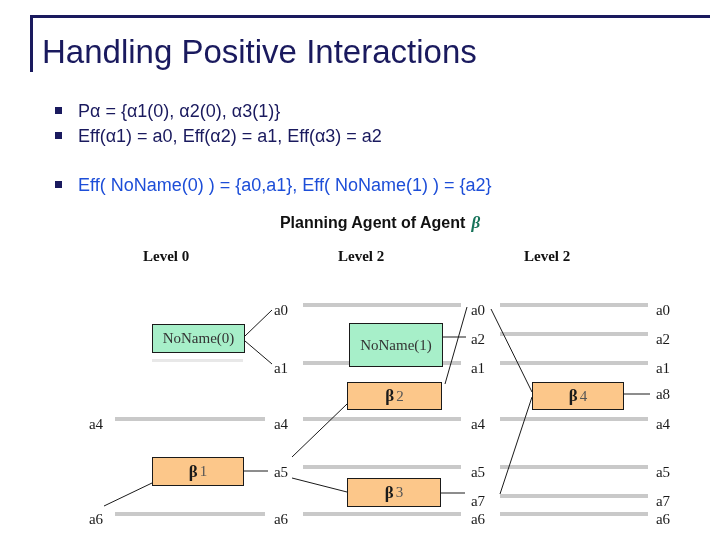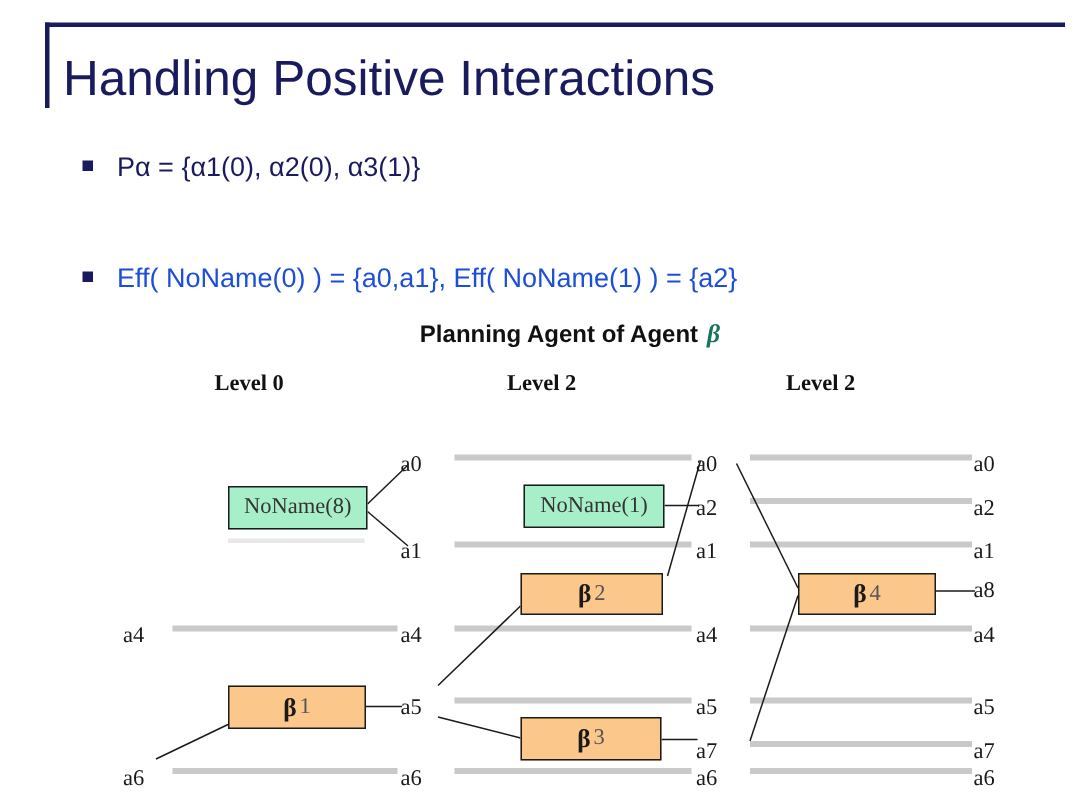--- a/index.html
+++ b/index.html
@@ -25,21 +25,21 @@
     font-size:16px;font-weight:bold;color:#111;}
   .gcaption .beta{margin-left:6px;font-family:"Liberation Serif",serif;font-style:italic;
     color:#17735a;font-size:17px;}
   
   .lvl{position:absolute;top:248px;width:80px;
     font-family:"Liberation Serif",serif;font-weight:bold;font-size:15px;color:#111;}
   
   .pline{position:absolute;height:4px;background:#c9c9c9;}
   .pline.faint{background:#e8e8e8;height:3px;}
   
-  .plabel{position:absolute;width:28px;text-align:left;
+  .plabel{position:absolute;width:28px;text-align:center;
     font-family:"Liberation Serif",serif;font-size:15px;line-height:18px;color:#1a1a1a;}
   
   .gbox{position:absolute;border:1px solid #1a1a1a;box-sizing:border-box;
     display:flex;align-items:center;justify-content:center;
     font-family:"Liberation Serif",serif;font-size:15px;color:#333;}
   .gbox.green{background:#a7efc9;}
   .gbox.orange{background:#fcc78a;}
   .bsym{font-weight:bold;font-size:17px;color:#1a1a1a;}
   .bnum{font-size:15px;color:#555;margin-left:2px;}
   .edges{position:absolute;left:0;top:0;pointer-events:none;}
@@ -49,20 +49,24 @@
 
 <div class="slide">
 
   <div class="hline"></div>
   <div class="vline"></div>
   <h1 class="title">Handling Positive Interactions</h1>
 
   <div class="bullet" style="top:100px">
     <span class="sq"></span>
     <span class="btext">Pα = {α1(0), α2(0), α3(1)}</span>
+  </div>
+  <div class="bullet" style="top:125px">
+    <span class="sq"></span>
+    <span class="btext">Eff(α1) = a0, Eff(α2) = a1, Eff(α3) = a2</span>
   </div>
   <div class="bullet blue" style="top:174px">
     <span class="sq"></span>
     <span class="btext">Eff( NoName(0) ) = {a0,a1}, Eff( NoName(1) ) = {a2}</span>
   </div>
 
   <div class="gcaption">
     <span>Planning Agent of Agent</span><span class="beta">β</span>
   </div>
 
@@ -122,22 +126,22 @@
     <line x1="347" y1="404" x2="292" y2="457" stroke="#1a1a1a" stroke-width="1"></line>
     <line x1="244" y1="471" x2="268" y2="471" stroke="#1a1a1a" stroke-width="1"></line>
     <line x1="152" y1="483" x2="104" y2="506" stroke="#1a1a1a" stroke-width="1"></line>
     <line x1="292" y1="478" x2="347" y2="492" stroke="#1a1a1a" stroke-width="1"></line>
     <line x1="441" y1="493" x2="465" y2="493" stroke="#1a1a1a" stroke-width="1"></line>
     <line x1="491" y1="309" x2="532" y2="392" stroke="#1a1a1a" stroke-width="1"></line>
     <line x1="532" y1="397" x2="500" y2="494" stroke="#1a1a1a" stroke-width="1"></line>
     <line x1="624" y1="394" x2="650" y2="394" stroke="#1a1a1a" stroke-width="1"></line>
   </svg>
 
-  <div class="gbox green" style="left:152px;top:324px;width:93px;height:29px">NoName(8)</div>
-  <div class="gbox green" style="left:349px;top:323px;width:94px;height:29px">NoName(1)</div>
+  <div class="gbox green" style="left:152px;top:324px;width:93px;height:29px">NoName(0)</div>
+  <div class="gbox green" style="left:349px;top:323px;width:94px;height:44px">NoName(1)</div>
 
   <div class="gbox orange" style="left:347px;top:382px;width:95px;height:28px">
     <span class="bsym">β</span>
       <span class="bnum">2</span>
   </div>
   <div class="gbox orange" style="left:532px;top:382px;width:92px;height:28px">
     <span class="bsym">β</span>
       <span class="bnum">4</span>
   </div>
   <div class="gbox orange" style="left:152px;top:457px;width:92px;height:29px">

